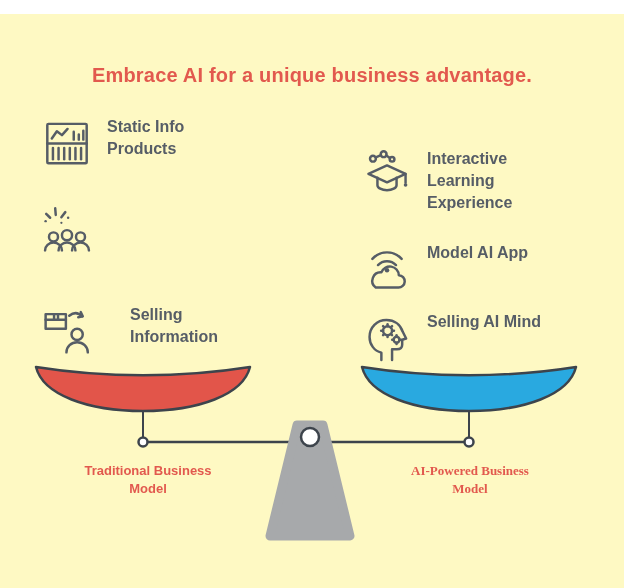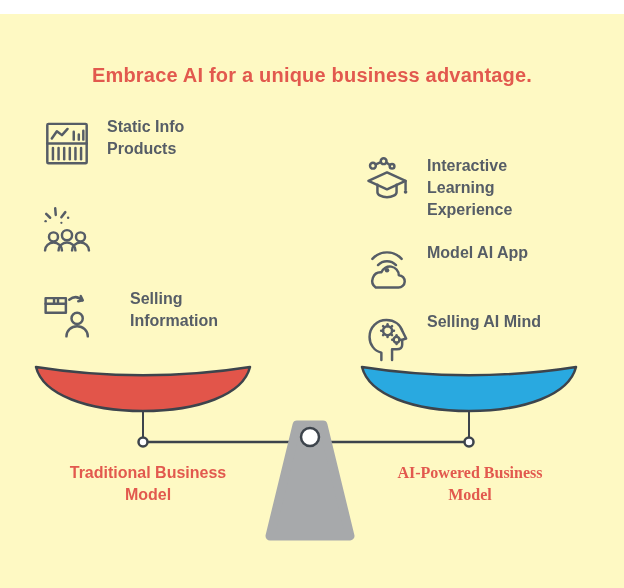--- a/index.html
+++ b/index.html
@@ -16,28 +16,28 @@
   }
   .item { position:absolute; display:flex; gap:13px; }
   .item .icon { width:54px; height:54px; flex:none; display:block; }
   .item .icon svg { width:100%; height:100%; display:block; }
   .item .label {
     font-size:16px; font-weight:700; color:#565d66;
     line-height:1.38; white-space:pre-line; max-width:150px;
   }
   .l1 { left:40px;  top:102px; }
   .l2 { left:40px;  top:188px; }
-  .l3 { left:40px;  top:274px;gap:36px; }
-  .r1 { left:360px; top:141px; }
+  .l3 { left:40px;  top:290px;gap:36px; }
+  .r1 { left:360px; top:134px; }
   .r2 { left:360px; top:228px; }
   .r3 { left:360px; top:297px; }
   svg.scale { position:absolute; left:0; top:345px; display:block; }
   .pan-label {
     position:absolute; width:240px; text-align:center;
-    font-size:16px; font-weight:700; color:#e2594e;
+    font-size:13px; font-weight:700; color:#e2594e;
     line-height:1.38; white-space:pre-line; top:448px;
   }
   .pl-left  { left:28px; }
   .pl-right { left:350px;font-family:Liberation Serif, serif; }
   .ic { stroke:#565d66; stroke-width:2.2; fill:none; stroke-linecap:round; stroke-linejoin:round; }
   .ic .dot { fill:#565d66; stroke:none; }
 </style>
 </head>
 <body>
 

